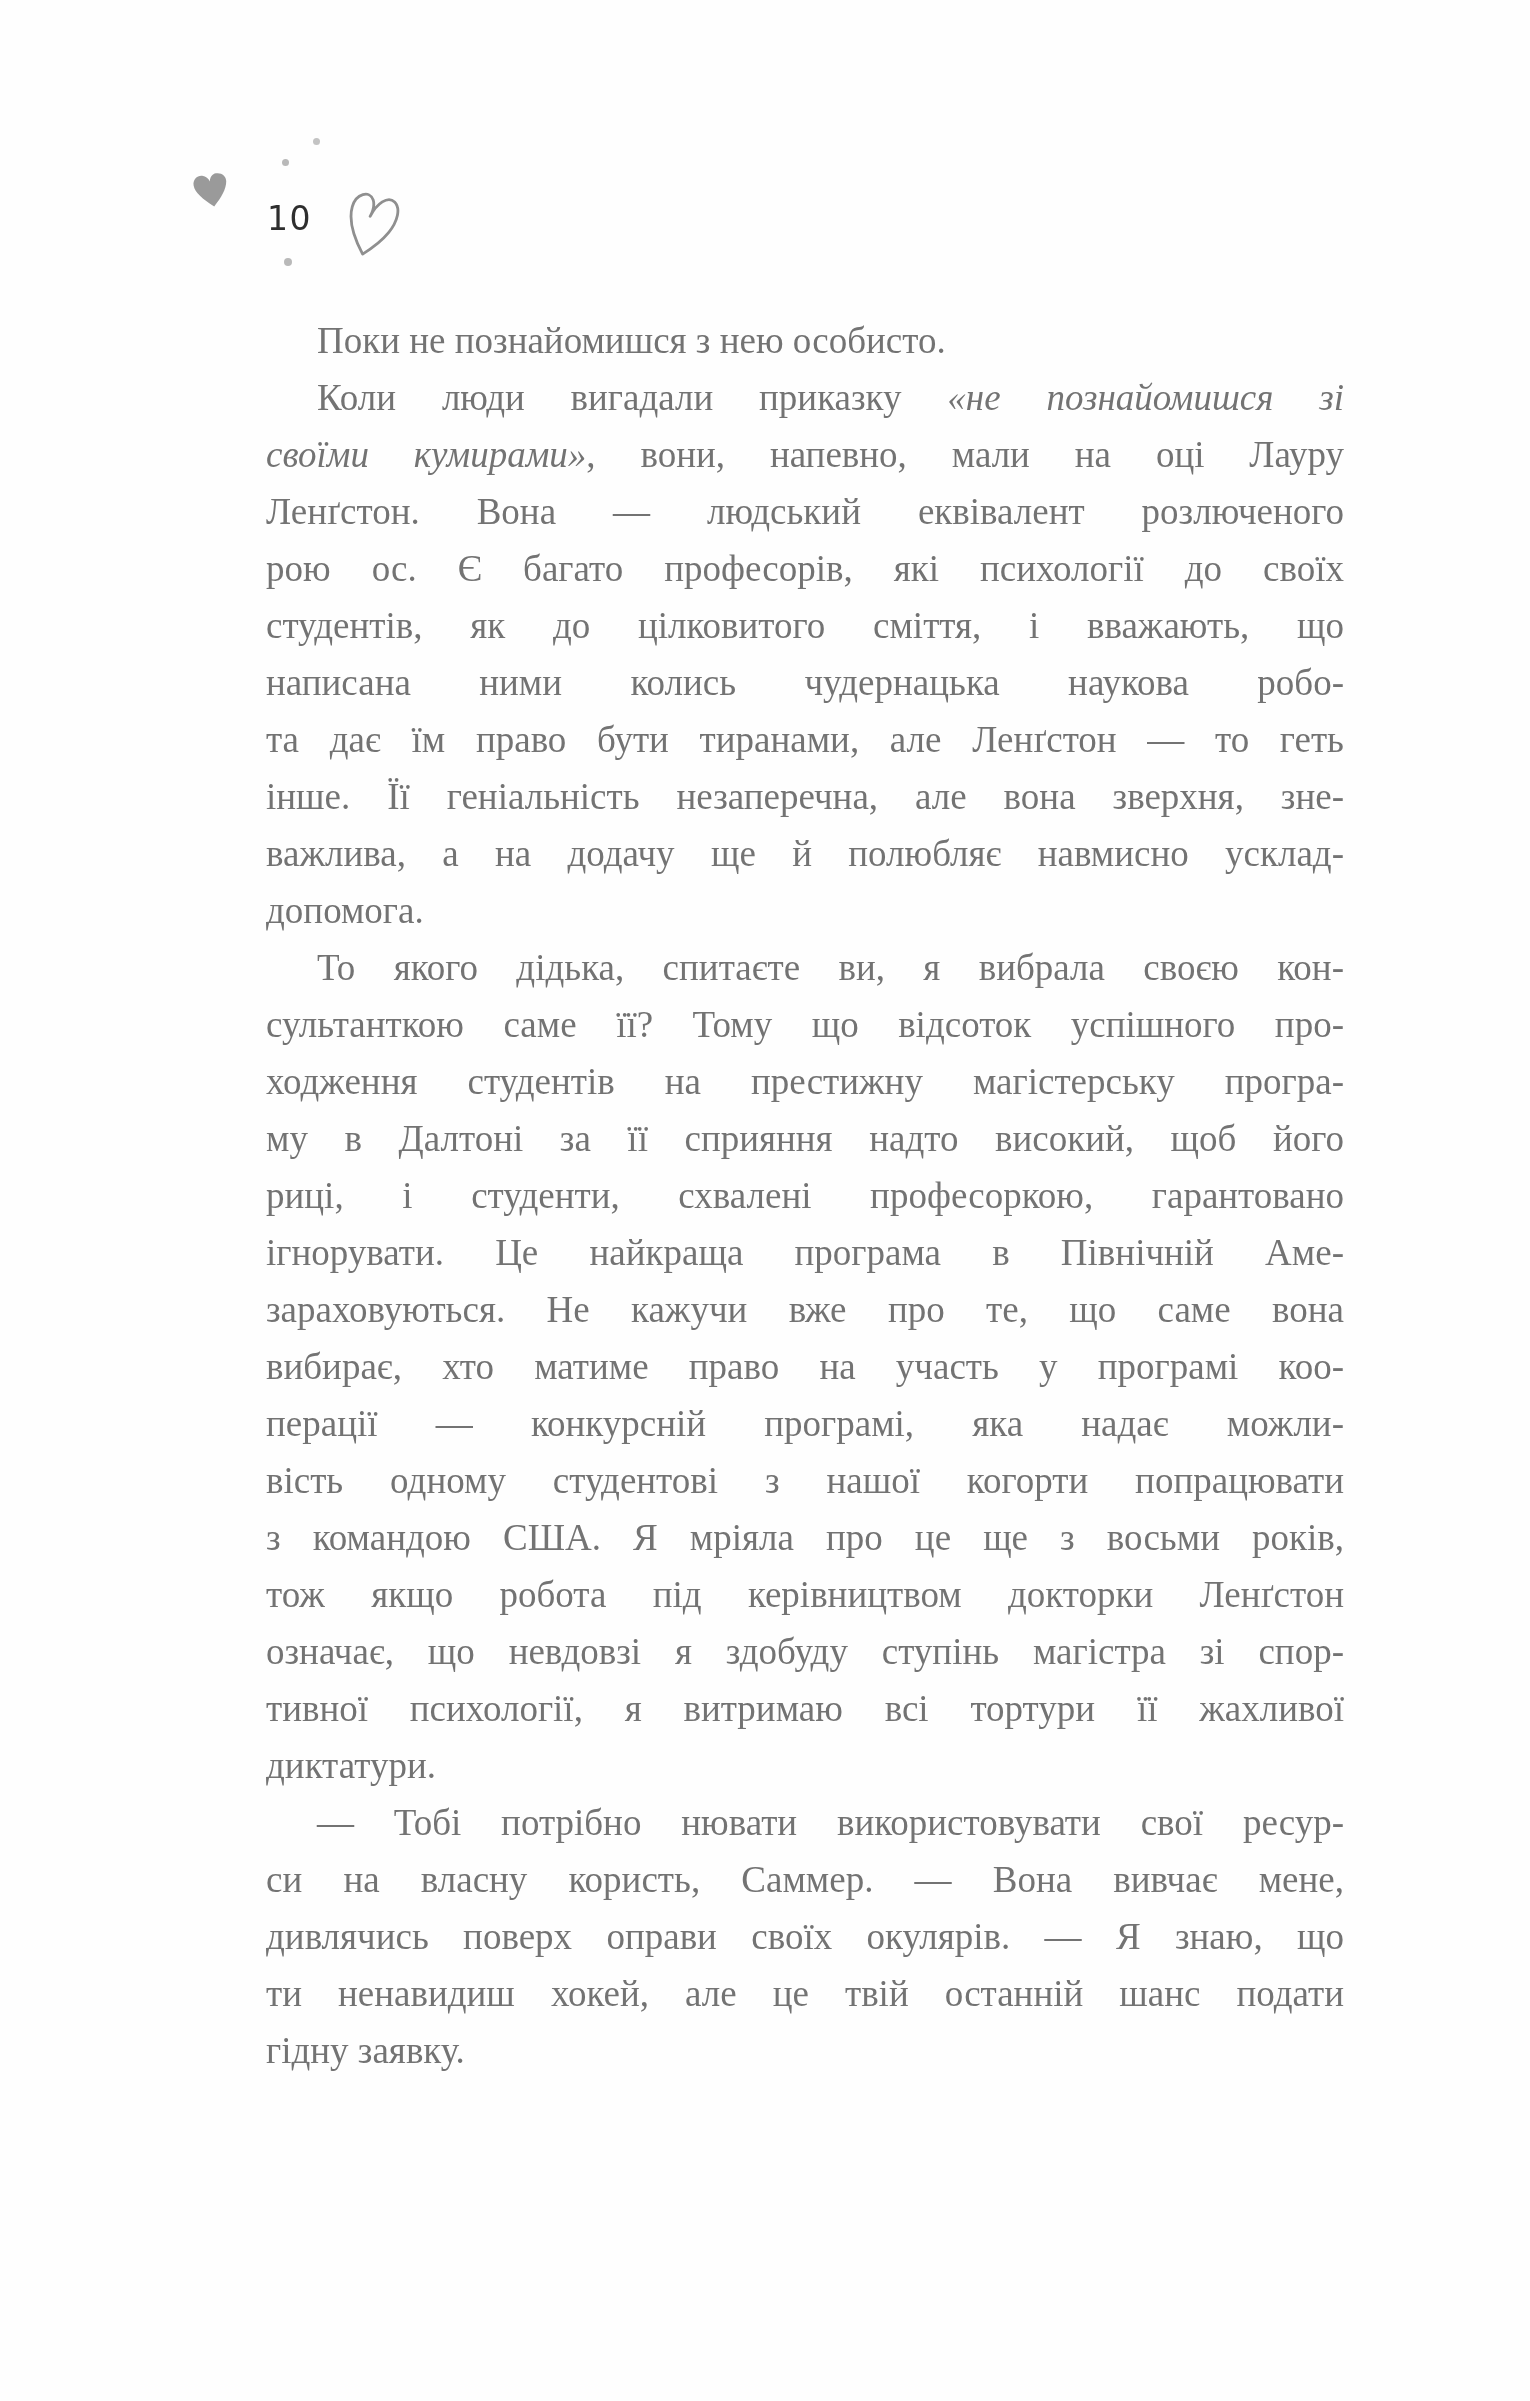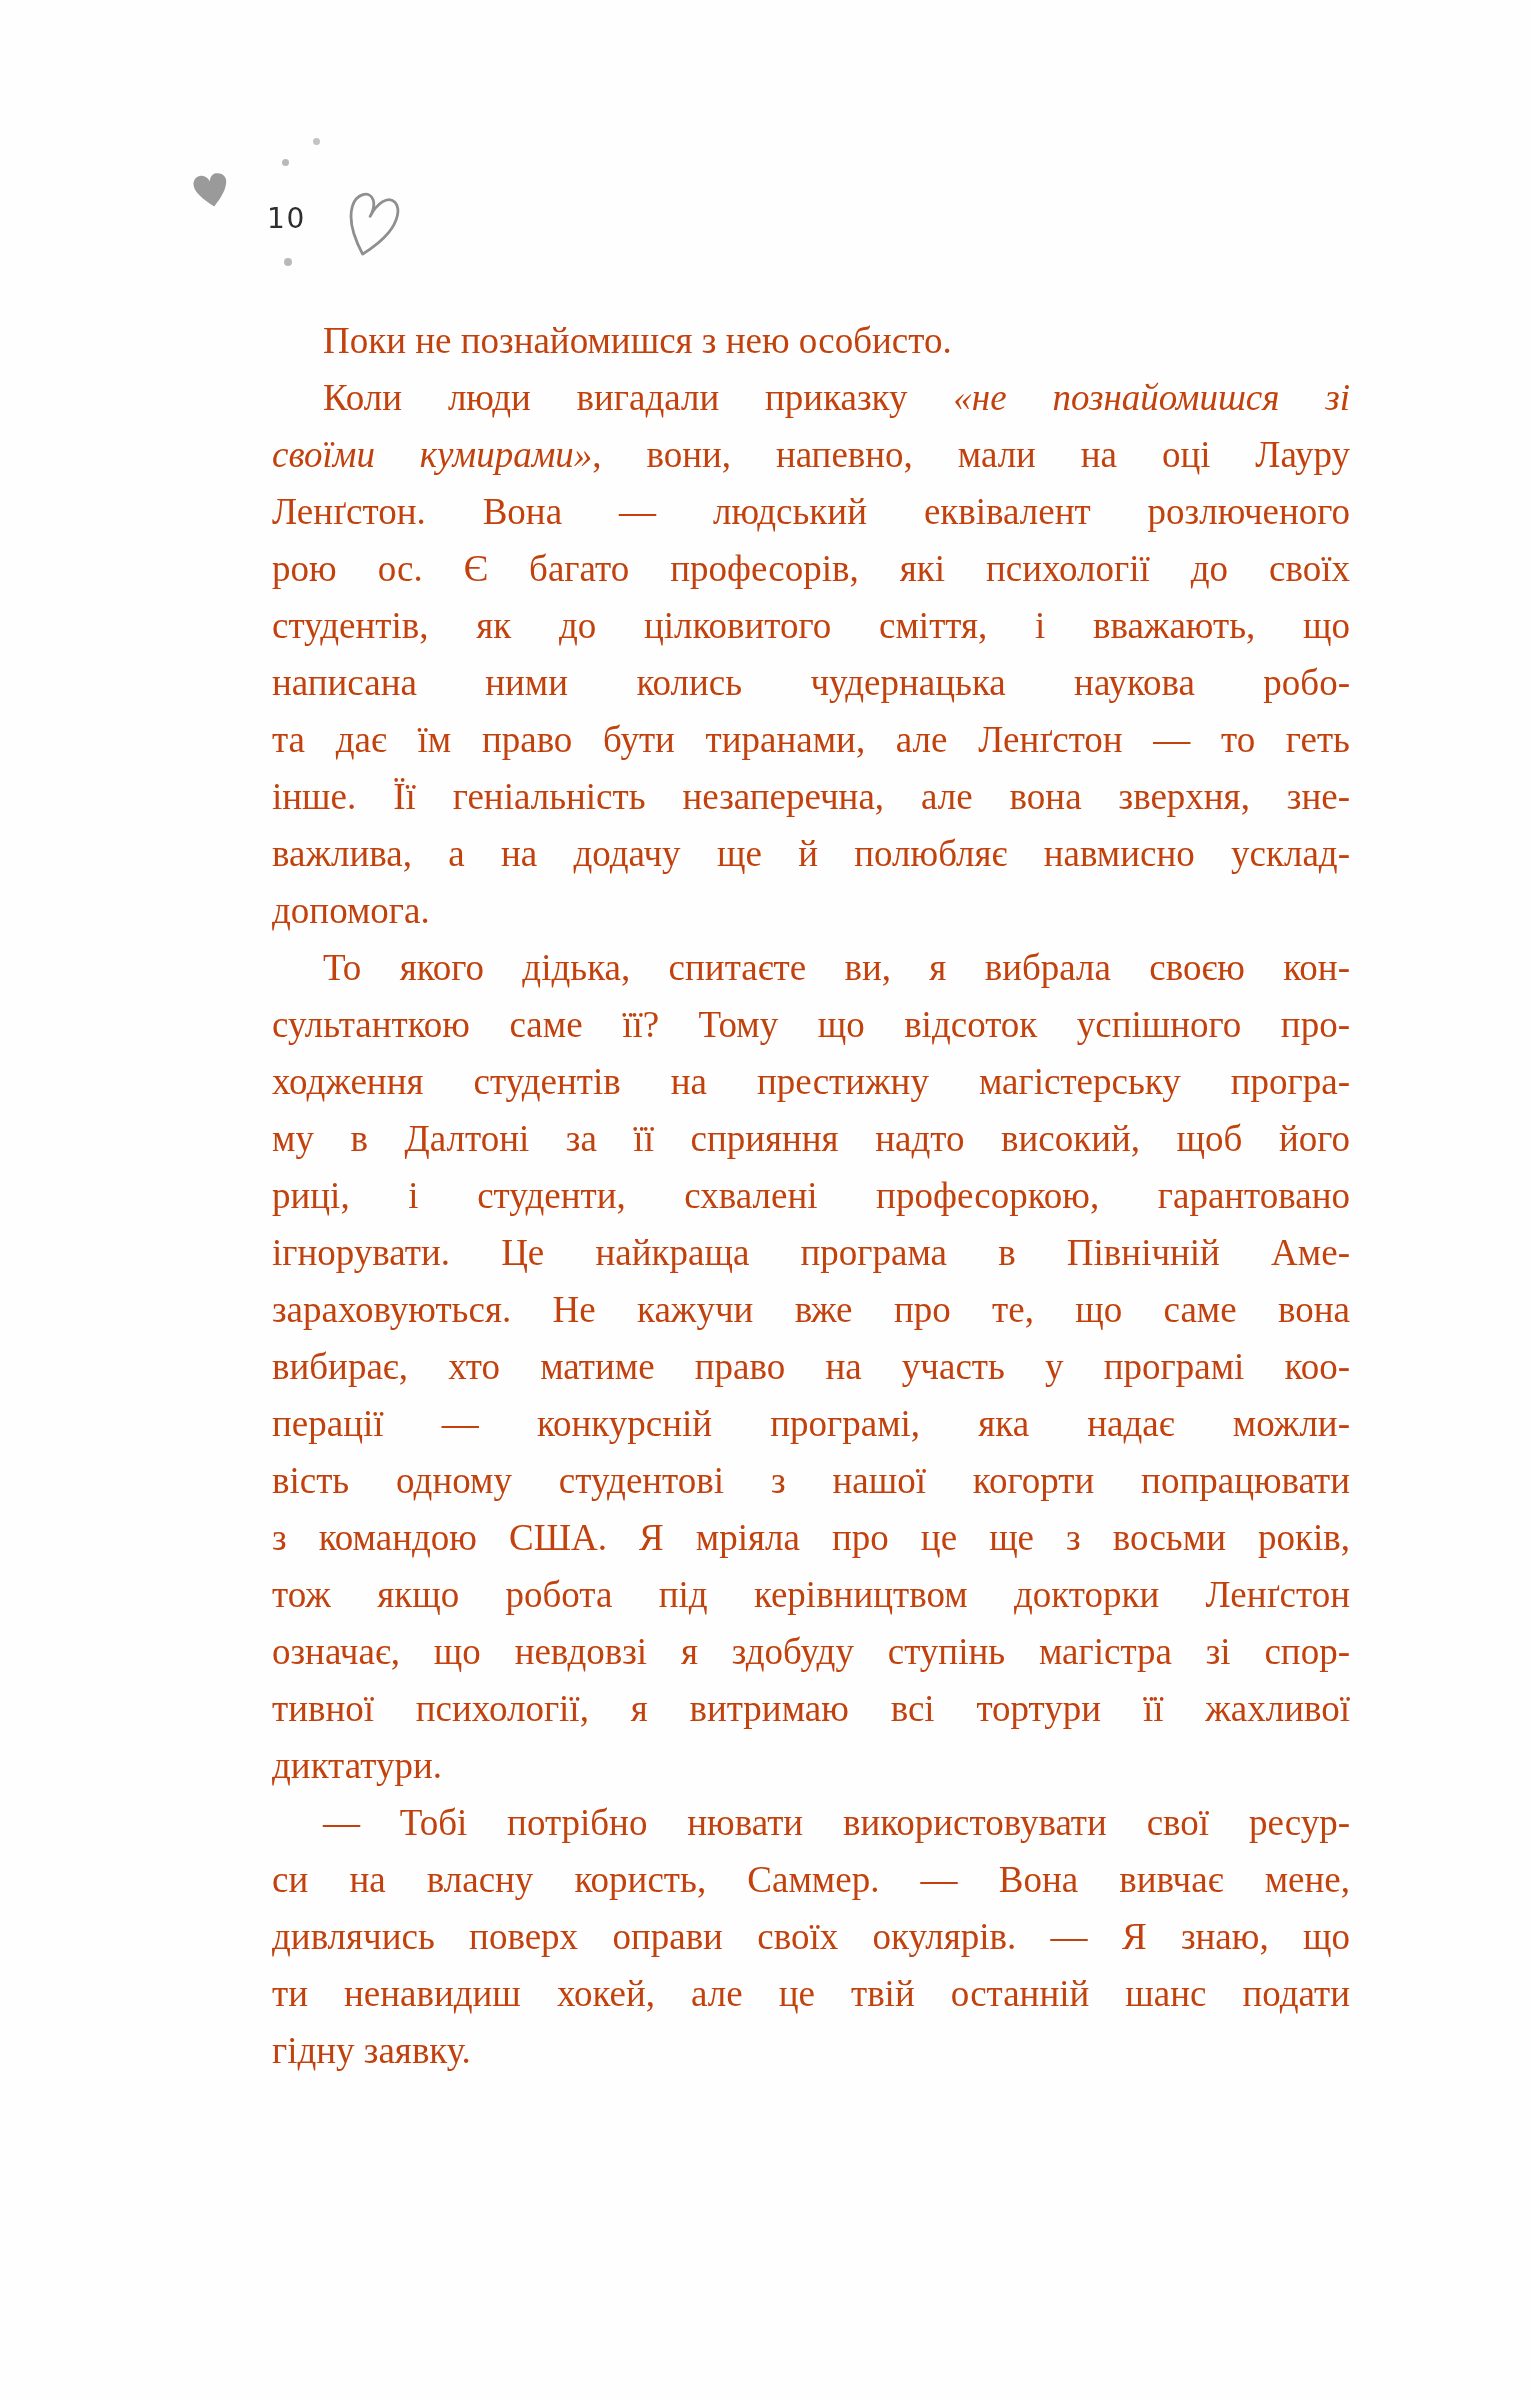--- a/index.html
+++ b/index.html
@@ -14,33 +14,33 @@
     position: absolute; inset: 0;
     background: #fefefe;
   }
   
   .deco { position: absolute; }
   .filled-heart { left: 193px; top: 170px; width: 37px; height: 42px; transform: rotate(-10deg); }
   .outline-heart { left: 347px; top: 186px; width: 55px; height: 71px; transform: rotate(2deg); }
   .page-number {
     position: absolute; left: 267px; top: 204px;
     font-family: "DejaVu Sans", "Liberation Sans", sans-serif;
-    font-size: 28px; line-height: 30px; letter-spacing: 1.6px;
+    font-size: 33px; line-height: 30px; letter-spacing: 1.6px;
     color: #2e2e2e;
   }
   .dot { position: absolute; border-radius: 50%; }
   .dot1 { left: 282px; top: 159px; width: 7.2px;  height: 7.2px;  background: #b9b9b9; }
   .dot2 { left: 313px; top: 138px; width: 7.2px;  height: 7.2px;  background: #c3c3c3; }
   .dot3 { left: 284px; top: 258px; width: 8px; height: 8px; background: #b9b9b9; }
   
   .text-block {
     position: absolute;
-    left: 272px; top: 312px; width: 1078px;
+    left: 266px; top: 312px; width: 1078px;
     font-size: 37px; line-height: 57px;
-    color: #c2410c;
+    color: #737373;
     text-rendering: optimizeLegibility;
   }
   .line {
     height: 57px;
     overflow: hidden;
     white-space: normal;
     hyphens: none;
   }
   .line.just { text-align: justify; text-align-last: justify; }
   .line.ind  { text-indent: 51px; }

